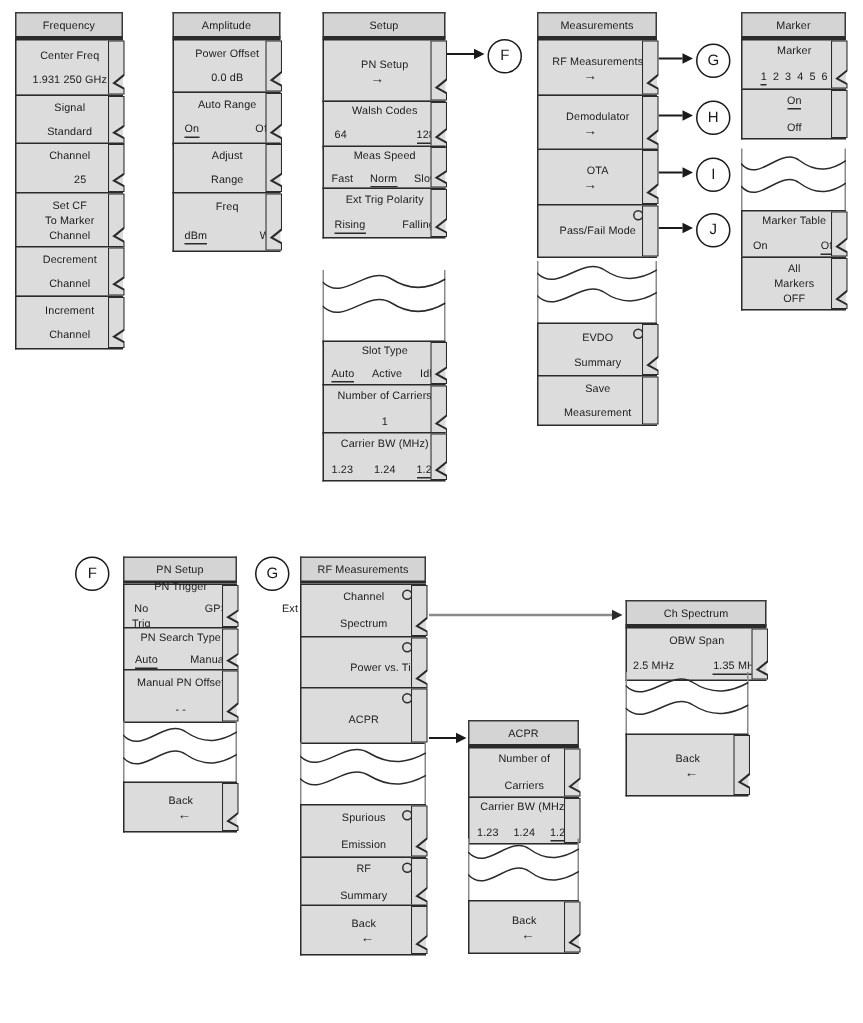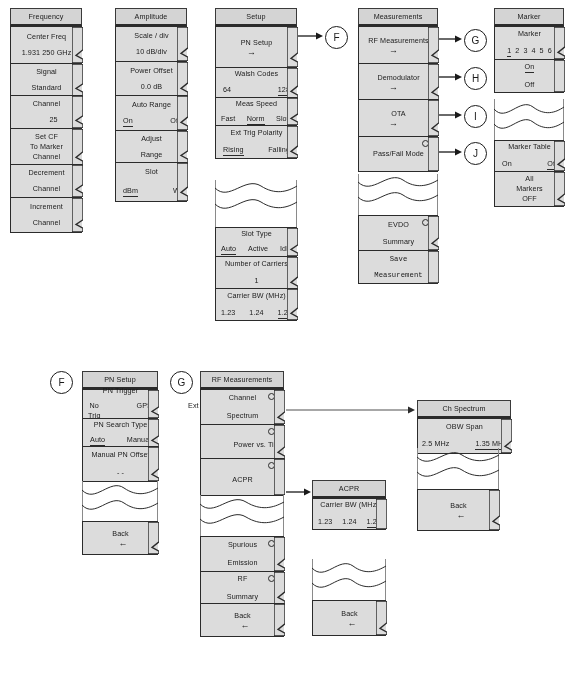--- a/index.html
+++ b/index.html
@@ -140,29 +140,20 @@
             </svg>
           </span>
       </div>
     </div>
   </div>
 
   <div class="menu" style="left:115px;top:8px;width:72px;">
     <div class="title">Amplitude</div>
     <div class="keys">
       <div class="key" style="height:36px;">
-        <span class="kline">Scale / div</span>
-        <span class="kline" style="margin-top:6px;">10 dB/div</span>
-        <span class="notch">
-            <svg viewBox="0 0 11 36" preserveAspectRatio="none">
-              <path d="M0,0 L11,0 L11,22 L4,28 L11,32 L11,36 L0,36 Z" fill="#dcdcdc" stroke="#2b2b2b" stroke-width="1.4"></path>
-            </svg>
-          </span>
-      </div>
-      <div class="key" style="height:36px;">
         <span class="kline">Power Offset</span>
         <span class="kline" style="margin-top:6px;">0.0 dB</span>
         <span class="notch">
             <svg viewBox="0 0 11 36" preserveAspectRatio="none">
               <path d="M0,0 L11,0 L11,22 L4,28 L11,32 L11,36 L0,36 Z" fill="#dcdcdc" stroke="#2b2b2b" stroke-width="1.4"></path>
             </svg>
           </span>
       </div>
       <div class="key" style="height:36px;">
         <span class="kline">Auto Range</span>
@@ -179,21 +170,21 @@
       <div class="key" style="height:34px;">
         <span class="kline">Adjust</span>
         <span class="kline" style="margin-top:6px;">Range</span>
         <span class="notch">
             <svg viewBox="0 0 11 34" preserveAspectRatio="none">
               <path d="M0,0 L11,0 L11,21 L4,26 L11,30 L11,34 L0,34 Z" fill="#dcdcdc" stroke="#2b2b2b" stroke-width="1.4"></path>
             </svg>
           </span>
       </div>
       <div class="key" style="height:40px;">
-        <span class="kline">Slot</span>
+        <span class="kline">Freq</span>
         <span class="krow spread" style="margin-top:9px;">
           <span class="sel">dBm</span>
           <span>W</span>
         </span>
         <span class="notch">
             <svg viewBox="0 0 11 40" preserveAspectRatio="none">
               <path d="M0,0 L11,0 L11,25 L4,31 L11,35 L11,40 L0,40 Z" fill="#dcdcdc" stroke="#2b2b2b" stroke-width="1.4"></path>
             </svg>
           </span>
       </div>
@@ -360,21 +351,21 @@
       <div class="key" style="height:36px;">
         <span class="radio"></span>
         <span class="kline">EVDO</span>
         <span class="kline" style="margin-top:7px;">Summary</span>
         <span class="notch">
             <svg viewBox="0 0 11 36" preserveAspectRatio="none">
               <path d="M0,0 L11,0 L11,23 L4,29 L11,33 L11,36 L0,36 Z" fill="#dcdcdc" stroke="#2b2b2b" stroke-width="1.4"></path>
             </svg>
           </span>
       </div>
-      <div class="key" style="height:34px;font-family:Liberation Mono, monospace;">
+      <div class="key" style="height:34px;">
         <span class="kline">Save</span>
         <span class="kline" style="margin-top:6px;">Measurement</span>
         <span class="notch">
             <svg viewBox="0 0 11 34" preserveAspectRatio="none">
               <path d="M0,0 L11,0 L11,34 L0,34 Z" fill="#dcdcdc" stroke="#2b2b2b" stroke-width="1.4"></path>
             </svg>
           </span>
       </div>
     </div>
   </div>
@@ -632,20 +623,29 @@
   <div class="conn" style="left:286px;top:487px;">
     <svg width="26" height="10" viewBox="0 0 26 10">
         <line x1="0" y1="5" x2="18" y2="5" stroke="#1a1a1a" stroke-width="1.3"></line>
         <path d="M18,1.5 L25,5 L18,8.5 Z" fill="#1a1a1a"></path>
       </svg>
   </div>
 
   <div class="menu" style="left:312px;top:480px;width:74px;">
     <div class="title">ACPR</div>
     <div class="keys">
+      <div class="key" style="height:34px;">
+        <span class="kline">Number of</span>
+        <span class="kline" style="margin-top:8px;">Carriers</span>
+        <span class="notch">
+            <svg viewBox="0 0 11 34" preserveAspectRatio="none">
+              <path d="M0,0 L11,0 L11,21 L4,27 L11,31 L11,34 L0,34 Z" fill="#dcdcdc" stroke="#2b2b2b" stroke-width="1.4"></path>
+            </svg>
+          </span>
+      </div>
       <div class="key" style="height:32px;">
         <span class="kline">Carrier BW (MHz)</span>
         <span class="krow wide" style="margin-top:7px;">
           <span>1.23</span>
           <span>1.24</span>
           <span class="sel">1.25</span>
         </span>
         <span class="notch">
             <svg viewBox="0 0 11 32" preserveAspectRatio="none">
               <path d="M0,0 L11,0 L11,32 L0,32 Z" fill="#dcdcdc" stroke="#2b2b2b" stroke-width="1.4"></path>

